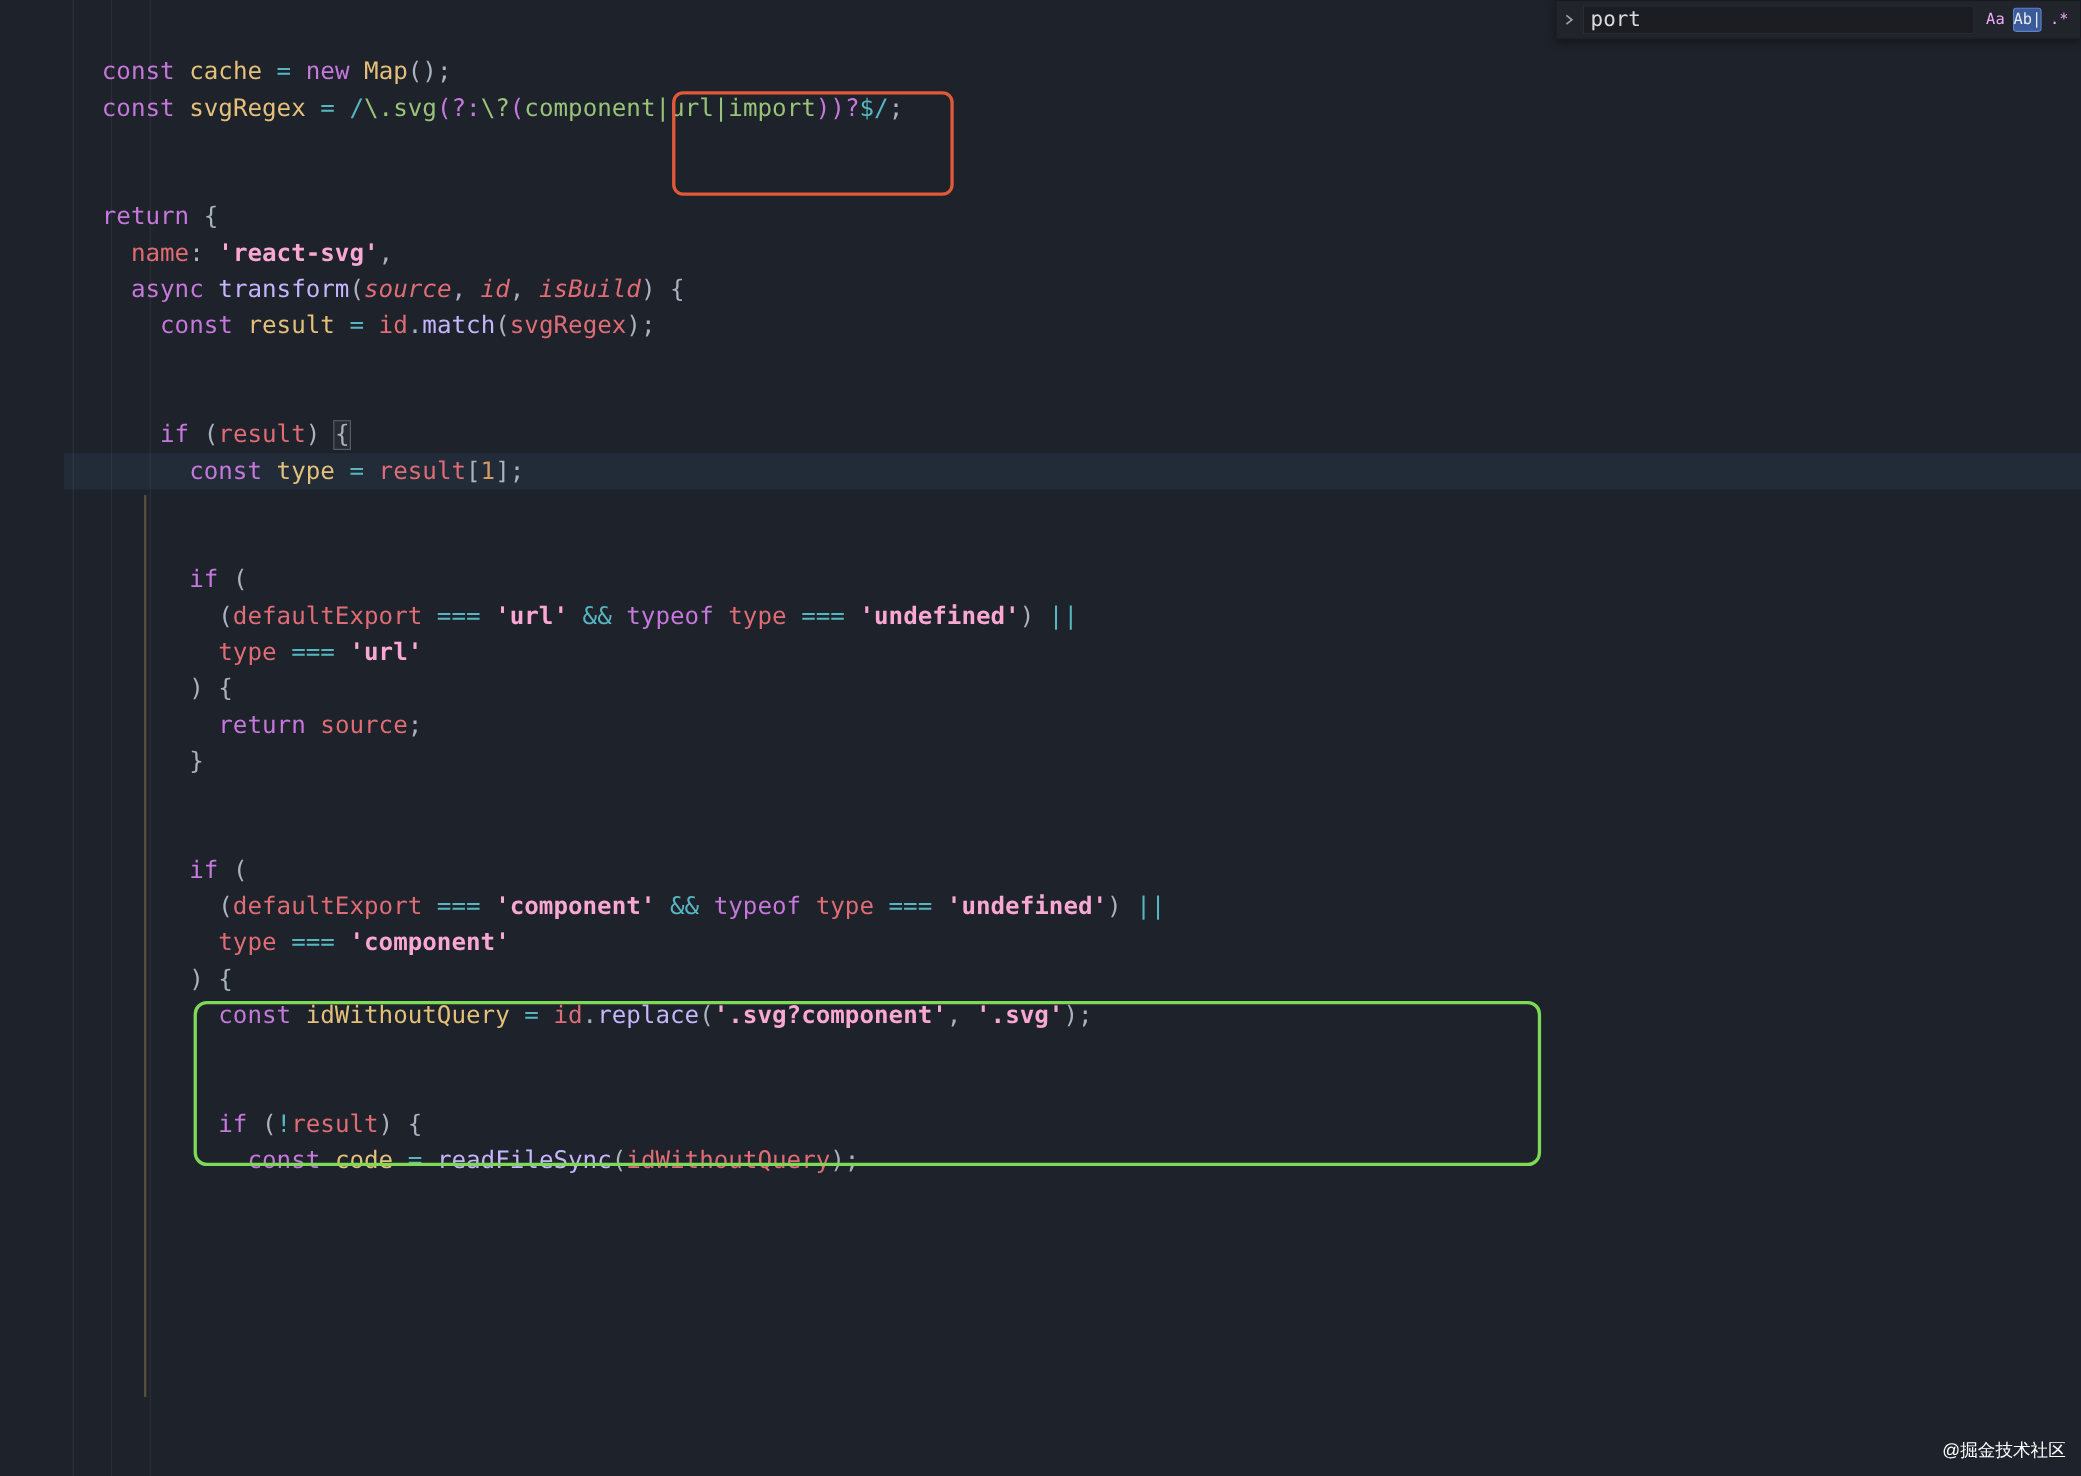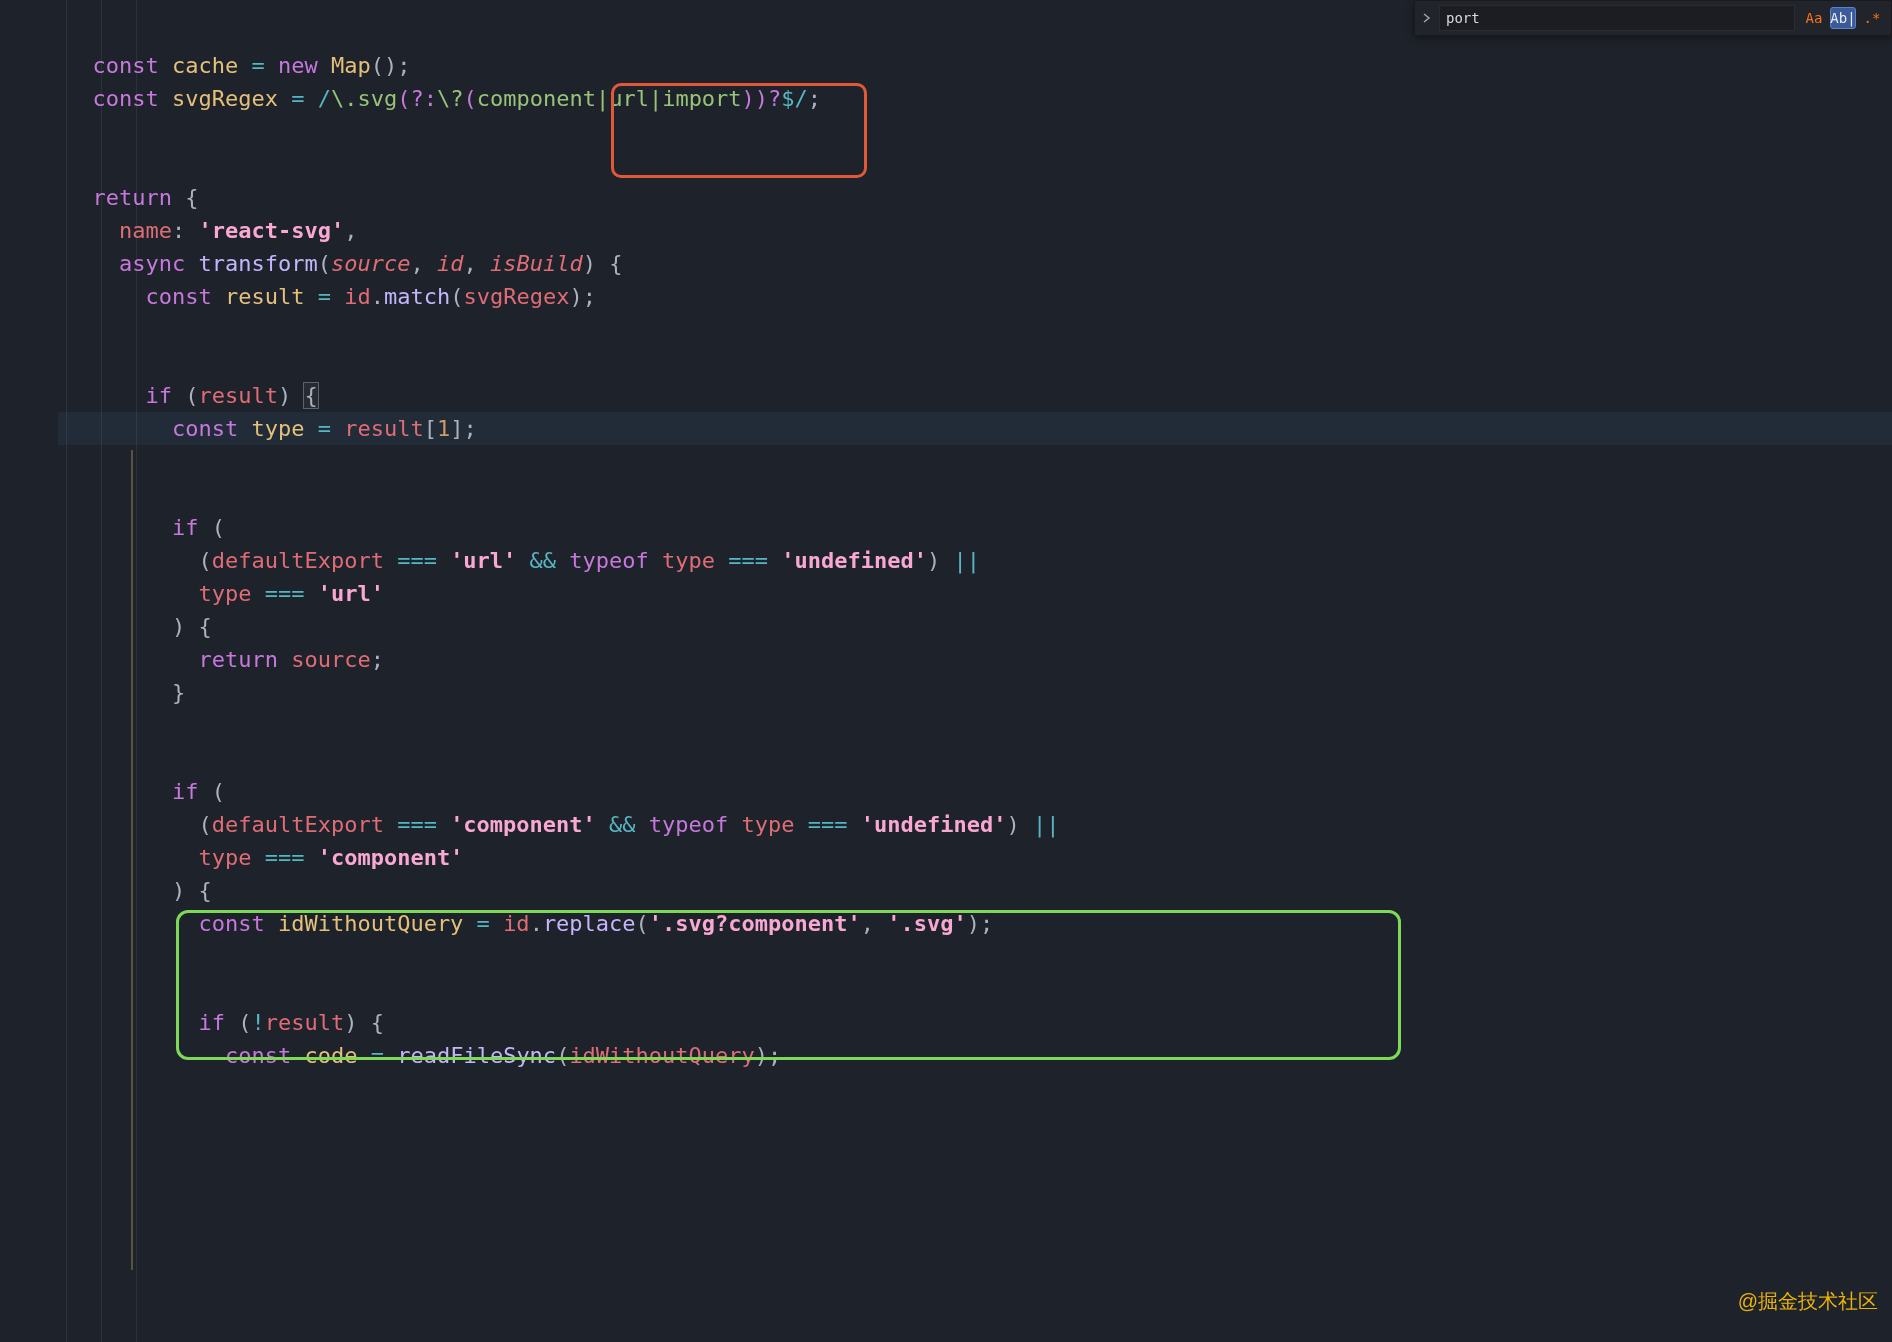--- a/index.html
+++ b/index.html
@@ -102,51 +102,51 @@
     cursor: pointer;
   }
   .search-input {
     flex: 1;
     background: #1b1d23;
     border: 1px solid #282c34;
     color: #d7dae0;
     height: 26px;
     padding: 0 6px;
     font-family: inherit;
-    font-size: 14px;
+    font-size: 19px;
     outline: none;
   }
   .search-options {
     display: flex;
     gap: 3px;
     padding: 0 6px;
     align-items: center;
   }
   .sopt {
     width: 26px;
     height: 22px;
     display: flex;
     align-items: center;
     justify-content: center;
-    color: #f97316;
+    color: #f0abfc;
     font-size: 14px;
     border-radius: 3px;
     cursor: pointer;
   }
   .sopt.active {
     background: #3a5a9a;
     border: 1px solid #5e81c7;
     color: #e8ecf1;
   }
   .watermark {
     position: absolute;
-    bottom: 24px;
+    bottom: 6px;
     right: 14px;
-    font-size: 20px;
-    color: #eab308;
+    font-size: 16px;
+    color: #ffffff;
     font-family: sans-serif;
   }
 
   .fold-line {
     position: absolute;
     left: 48px;
     width: 2px;
     background: #e5c07b;
     opacity: 0.3;
   }

